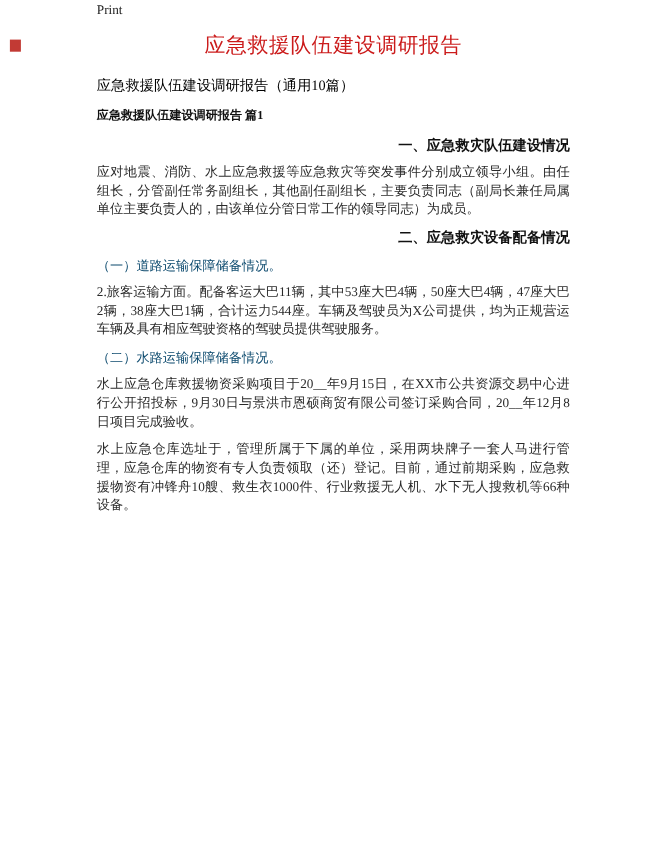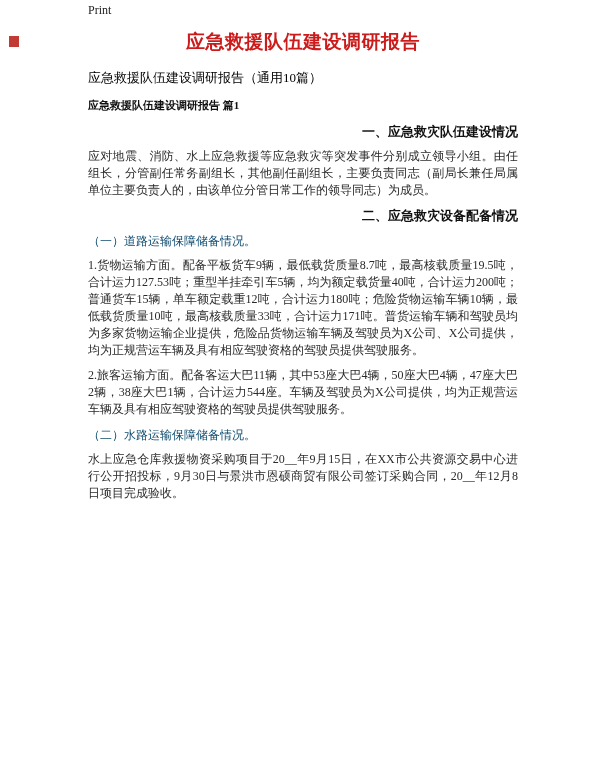--- a/index.html
+++ b/index.html
@@ -34,21 +34,21 @@
     line-height: 14px;
     color: #222222;
     cursor: pointer;
     display: inline-block;
     text-align: right;
   }
   .doc-title {
     margin-top: 12px;
     font-size: 19px;
     line-height: 24px;
-    font-weight: bold;
+    font-weight: normal;
     text-align: center;
     color: #cb1b1b;
     letter-spacing: 0.5px;
   }
   .doc-subtitle {
     margin-top: 16px;
     font-size: 13px;
     line-height: 15px;
     color: #000000;
   }
@@ -101,22 +101,22 @@
 
   <div class="section-heading">一、应急救灾队伍建设情况</div>
 
   <div class="para">应对地震、消防、水上应急救援等应急救灾等突发事件分别成立领导小组。由任组长，分管副任常务副组长，其他副任副组长，主要负责同志（副局长兼任局属单位主要负责人的，由该单位分管日常工作的领导同志）为成员。</div>
 
   <div class="section-heading h2">二、应急救灾设备配备情况</div>
 
   <div class="sub-heading">（一）道路运输保障储备情况。</div>
 
 
-  <div class="para">1.货物运输方面。配备平板货车9辆，最低载货质量8.7吨，最高核载质量19.5吨，合计运力127.53吨；重型半挂牵引车5辆，均为额定载货量40吨，合计运力200吨；普通货车15辆，单车额定载重12吨，合计运力180吨；危险货物运输车辆10辆，最低载货质量10吨，最高核载质量33吨，合计运力171吨。普货运输车辆和驾驶员均为多家货物运输企业提供，危险品货物运输车辆及驾驶员为X公司、X公司提供，均为正规营运车辆及具有相应驾驶资格的驾驶员提供驾驶服务。</div>
 
   <div class="para">2.旅客运输方面。配备客运大巴11辆，其中53座大巴4辆，50座大巴4辆，47座大巴2辆，38座大巴1辆，合计运力544座。车辆及驾驶员为X公司提供，均为正规营运车辆及具有相应驾驶资格的驾驶员提供驾驶服务。</div>
 
   <div class="sub-heading">（二）水路运输保障储备情况。</div>
 
   <div class="para">水上应急仓库救援物资采购项目于20__年9月15日，在XX市公共资源交易中心进行公开招投标，9月30日与景洪市恩硕商贸有限公司签订采购合同，20__年12月8日项目完成验收。</div>
 
+  <div class="para">水上应急仓库选址于，管理所属于下属的单位，采用两块牌子一套人马进行管理，应急仓库的物资有专人负责领取（还）登记。目前，通过前期采购，应急救援物资有冲锋舟10艘、救生衣1000件、行业救援无人机、水下无人搜救机等66种设备。</div>
 
 </div>
 
 </body></html>

